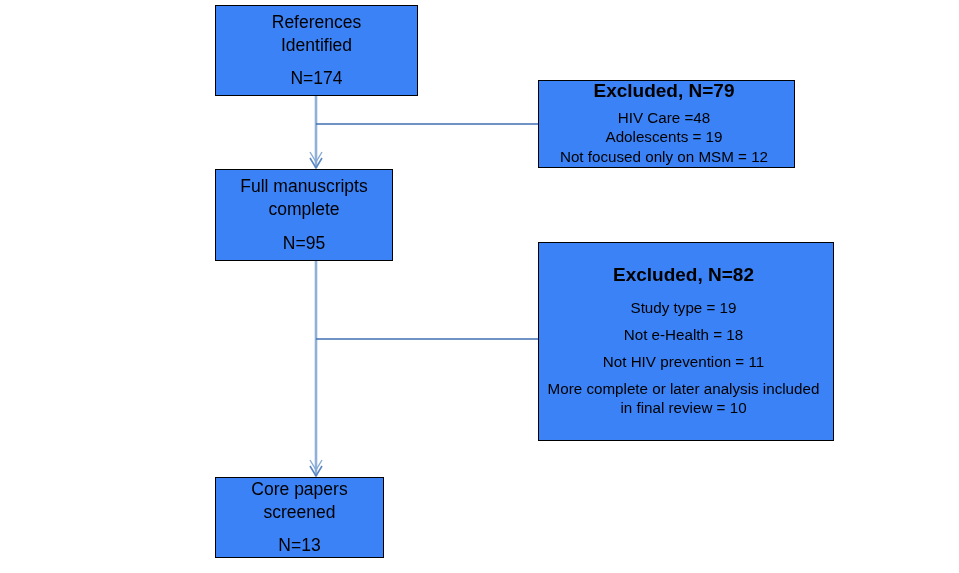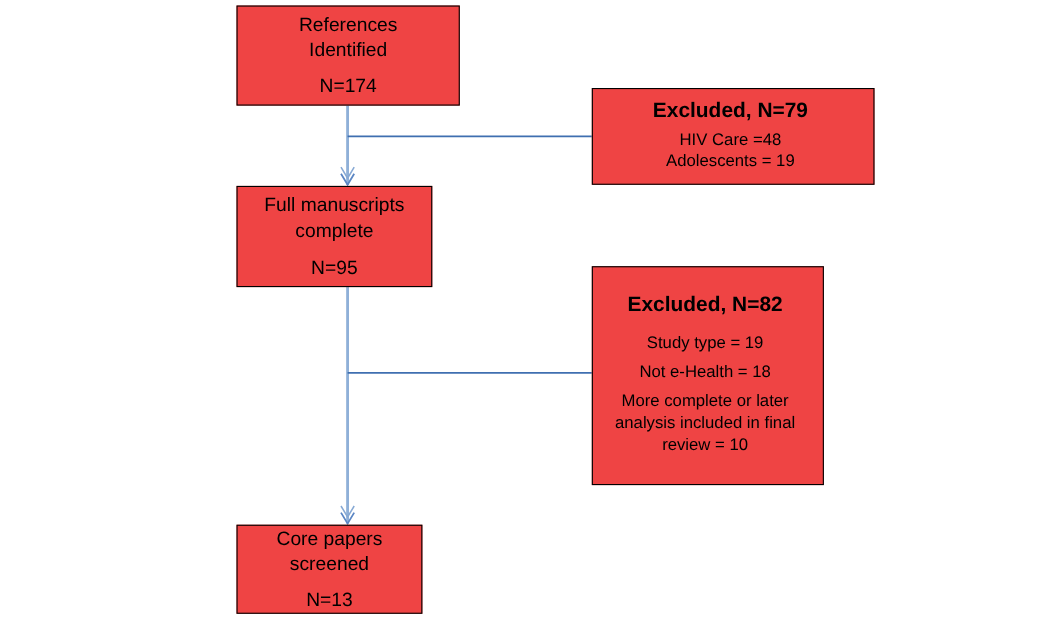--- a/index.html
+++ b/index.html
@@ -23,21 +23,21 @@
     left: 0;
     top: 0;
     width: 959px;
     height: 573px;
     pointer-events: none;
   }
   .node {
     position: absolute;
     box-sizing: border-box;
     border: 1.4px solid #000000;
-    background: #ef4444;
+    background: #3b82f6;
     display: flex;
     flex-direction: column;
     align-items: center;
     justify-content: center;
     text-align: center;
   }
   
   .node-main {
     font-size: 17.5px;
     line-height: 1.32;
@@ -103,32 +103,34 @@
   <div class="node node-main" style="left:215px; top:5px; width:203px; height:91px;">
     <span class="line">References</span>
     <span class="line">Identified</span>
     <span class="count">N=174</span>
   </div>
 
   <div class="node node-excl" style="left:538px; top:80px; width:257px; height:88px;">
     <span class="excl-title">Excluded, N=79</span>
     <span class="reason">HIV Care =48</span>
     <span class="reason">Adolescents = 19</span>
+    <span class="reason">Not focused only on MSM = 12</span>
   </div>
 
   <div class="node node-main" style="left:215px; top:169px; width:178px; height:92px;">
     <span class="line">Full manuscripts</span>
     <span class="line">complete</span>
     <span class="count">N=95</span>
   </div>
 
-  <div class="node node-excl wide" style="left:538px; top:242px; width:211px; height:199px;">
+  <div class="node node-excl wide" style="left:538px; top:242px; width:296px; height:199px;">
     <span class="excl-title">Excluded, N=82</span>
     <span class="reason">Study type = 19</span>
     <span class="reason">Not e-Health = 18</span>
+    <span class="reason">Not HIV prevention = 11</span>
     <span class="reason">More complete or later analysis included in final review = 10</span>
   </div>
 
   <div class="node node-main" style="left:215px; top:477px; width:169px; height:81px;">
     <span class="line">Core papers</span>
     <span class="line">screened</span>
     <span class="count">N=13</span>
   </div>
 
 </div>

